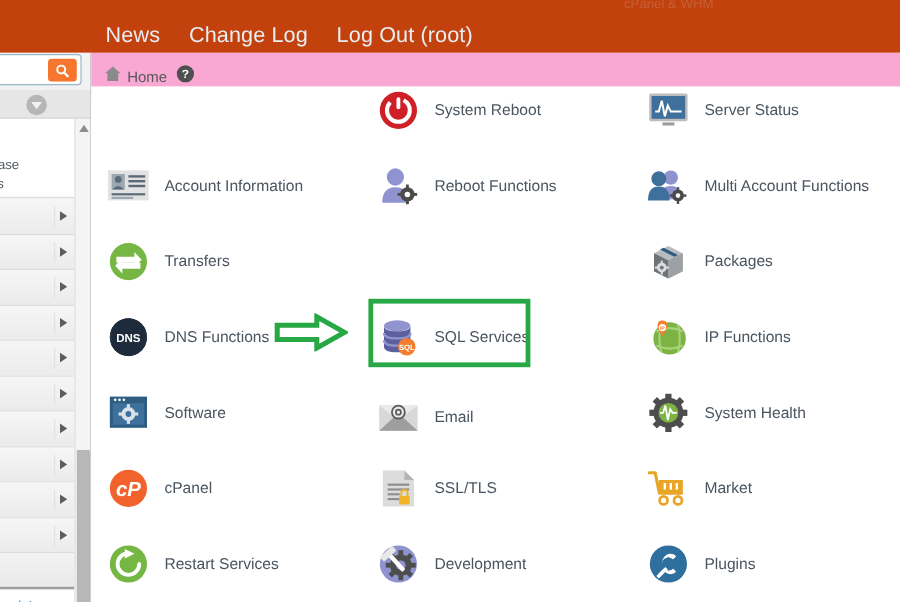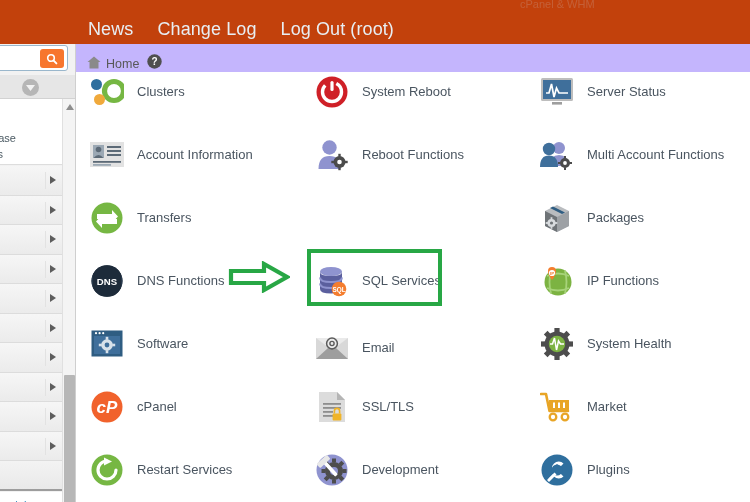--- a/index.html
+++ b/index.html
@@ -119,21 +119,21 @@
     border-right: 4px solid transparent;
   }
   .sb-thumb {
     position: absolute; left: 1px; top: 276px; width: 11px; height: 155px;
     background: #b7b7b7; border-radius: 1px;
   }
 
   
   .crumb {
     position: absolute; left: 76px; top: 44px; width: 674px; height: 40px;
-    background: #c4b5fd; border-bottom: 1px solid #dcdcdc;
+    background: #f9a8d4; border-bottom: 1px solid #dcdcdc;
     display: flex; align-items: center; padding-left: 11px; gap: 5px;
   }
   .crumb .home-ico { display:block; }
   .crumb .crumb-label { font-size: 12.5px; color: #585858; }
   .crumb .help-ico { margin-left: 3px; display:block; }
 
   
   .main {
     position: absolute; left: 76px; top: 72px; width: 674px; height: 430px;
     background: #ffffff;
@@ -271,30 +271,20 @@
     <span class="help-ico">
       <svg width="15" height="15" viewBox="0 0 15 15">
         <circle cx="7.5" cy="7.5" r="7.2" fill="#4f4f4f"></circle>
         <text x="7.5" y="11" font-family="Liberation Sans, sans-serif" font-size="10" font-weight="bold" fill="#ffffff" text-anchor="middle">?</text>
       </svg>
     </span>
   </div>
 
   <div class="main">
 
-    <div class="tile" style="left:12px;top:-6px">
-      <span class="ico">
-        <svg width="34" height="30" viewBox="0 0 34 30">
-          <circle cx="24" cy="14" r="9.5" fill="none" stroke="#76b743" stroke-width="5.2"></circle>
-          <circle cx="6.5" cy="7.5" r="5.5" fill="#2f6f9e"></circle>
-          <circle cx="9.5" cy="22.5" r="5.5" fill="#f0a93b"></circle>
-        </svg>
-      </span>
-      <span class="lbl">Clusters</span>
-    </div>
 
     <div class="tile" style="left:237px;top:-6px">
       <span class="ico">
         <svg width="32" height="32" viewBox="0 0 32 32">
           <circle cx="16" cy="16" r="15.5" fill="#cf2027"></circle>
           <path d="M16 6.5 A 9.5 9.5 0 1 0 16 25.5 A 9.5 9.5 0 1 0 16 6.5" fill="none" stroke="#ffffff" stroke-width="3.4" stroke-dasharray="40 12" transform="rotate(-90 16 16)"></path>
           <rect x="14.4" y="5" width="3.2" height="10" rx="1.6" fill="#ffffff"></rect>
         </svg>
       </span>
       <span class="lbl">System Reboot</span>

